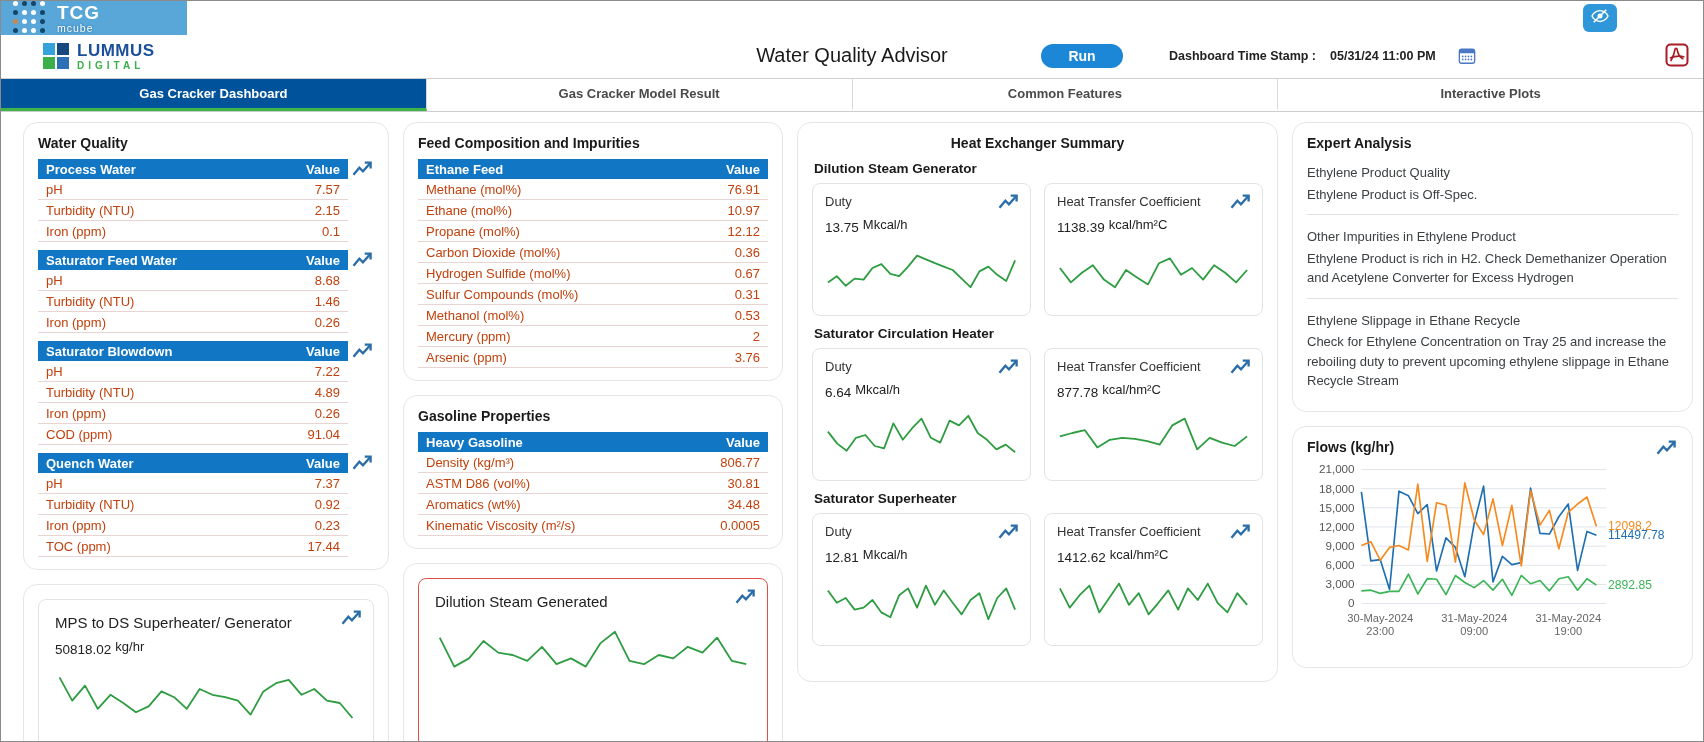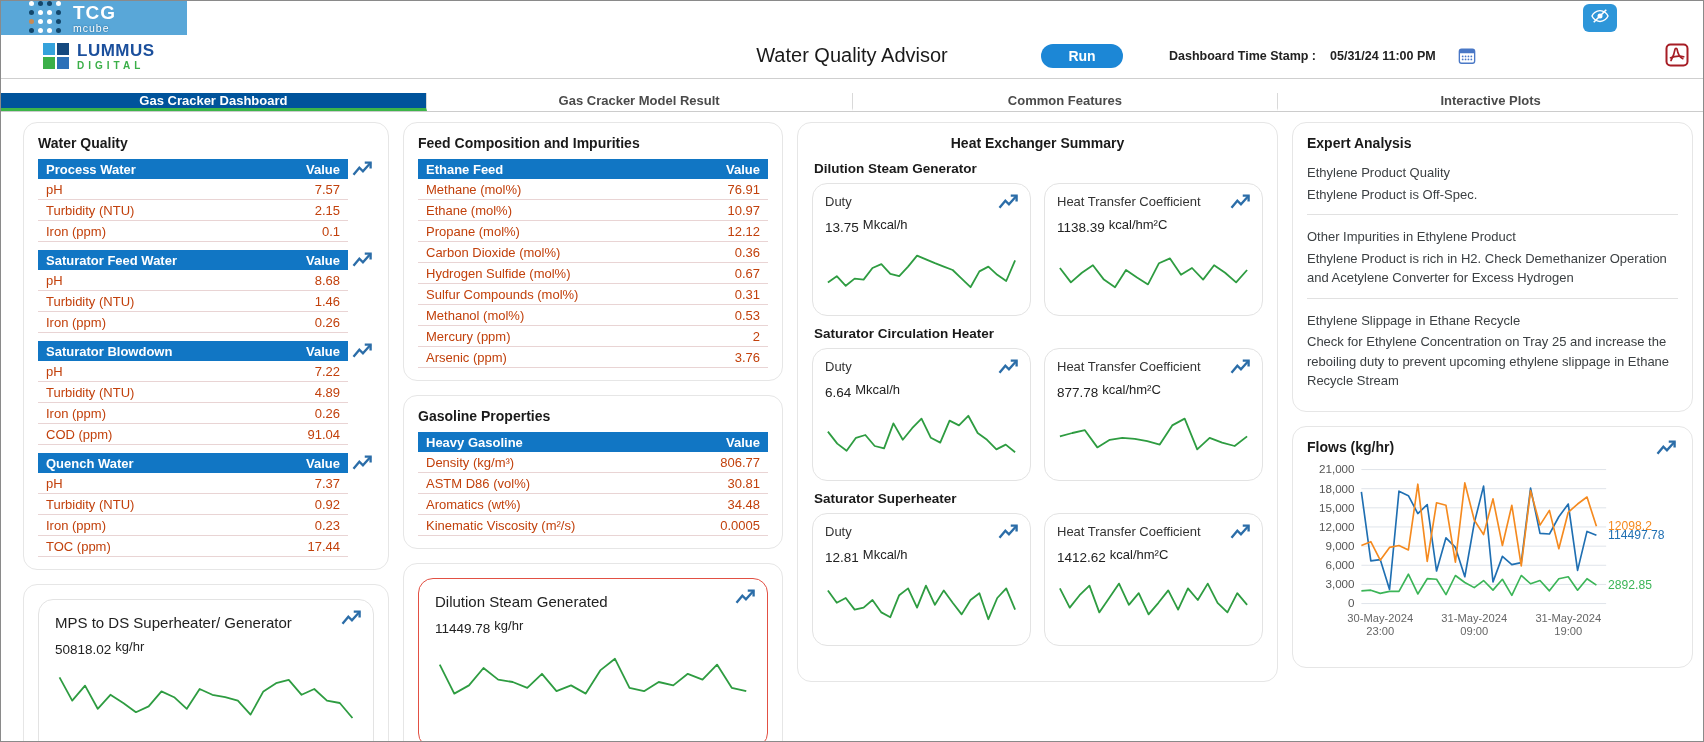--- a/index.html
+++ b/index.html
@@ -2,21 +2,21 @@
 <html><head>
 <meta charset="utf-8">
 <style>
   * { box-sizing: border-box; margin: 0; padding: 0; }
   html,body { width:1704px; height:742px; overflow:hidden; }
   body { font-family:"Liberation Sans", sans-serif; background:#fff; border:1px solid #8a8a8a; }
 
   
   .topbar { height:34px; background:#fff; position:relative; }
   .tcg-block { position:absolute; left:0; top:0; width:186px; height:34px; background:#59A7D8;
-               display:flex; align-items:center; padding-left:28px; gap:10px; }
+               display:flex; align-items:center; padding-left:12px; gap:10px; }
   .tcg-dots { display:grid; grid-template-columns:repeat(4,7px); grid-auto-rows:7px; gap:2px; }
   .tcg-dots i { width:5px; height:5px; border-radius:50%; display:block; }
   .tcg-text { display:flex; flex-direction:column; line-height:1; }
   .tcg-main { color:#fff; font-weight:800; font-size:19px; letter-spacing:1px; }
   .tcg-sub  { color:#fff; font-size:10.5px; letter-spacing:1px; margin-top:1px; text-shadow:0 0 2px #145a8a; }
   .eye-btn { position:absolute; right:86px; top:3px; width:34px; height:28px; background:#2E96D9;
              border-radius:6px; display:flex; align-items:center; justify-content:center; cursor:pointer; }
 
   
   .logobar { height:44px; border-bottom:1px solid #cfcfcf; position:relative; background:#fff; }
@@ -29,21 +29,21 @@
   .app-title { position:absolute; left:0; right:0; text-align:center; top:9px; font-size:20px; font-weight:500; color:#1a1a1a; }
   .run-btn { position:absolute; left:1040px; top:9px; width:82px; height:24px; background:#1C87D6; color:#fff;
              border:none; border-radius:12px; font-weight:700; font-size:14px; cursor:pointer; font-family:inherit; }
   .ts-wrap { position:absolute; left:1168px; top:12px; display:flex; align-items:center; gap:14px; }
   .ts-label { font-size:12.5px; font-weight:700; color:#222; }
   .ts-value { font-size:12.5px; font-weight:600; color:#222; }
   .cal-icon { margin-left:8px; cursor:pointer; display:inline-flex; }
   .pdf-icon { position:absolute; right:14px; top:8px; cursor:pointer; }
 
   
-  .tabbar { height:33px; display:flex; border-bottom:1px solid #cccccc; background:#fff;align-items:flex-end; }
+  .tabbar { height:33px; display:flex; border-bottom:1px solid #cccccc; background:#fff; }
   .tab { flex:1 1 0; display:flex; align-items:center; justify-content:center; font-size:13px; font-weight:700;
          color:#4a4a4a; border-right:1px solid #d9d9d9; border-bottom:3px solid transparent; cursor:pointer; }
   .tab:last-child { border-right:none; }
   .tab.active { background:#00539B; color:#fff; border-bottom:3px solid #3DB549; }
 
   
   .main { display:flex; gap:14px; padding:10px 10px 0 22px; height:631px; overflow:hidden; }
   .col1 { width:366px; flex:none; }
   .col2 { width:380px; flex:none; }
   .col3 { width:481px; flex:none; }
@@ -59,21 +59,21 @@
   table.vtable th { background:#1176C4; color:#fff; font-weight:700; padding:2.5px 8px; font-size:13px; }
   table.vtable th.thname { text-align:left; width:58%; }
   table.vtable th.thval { text-align:right; }
   table.vtable td { padding:2.5px 8px; border-bottom:1px solid #e9d4d4; color:#c2410c; }
   table.vtable td.cval { text-align:right; }
   .mt8 { margin-top:8px; }
 
   
   .hx-sub { font-size:13.5px; font-weight:700; color:#1a1a1a; margin:10px 0 7px 2px; }
   .hx-row { display:flex; gap:13px; }
-  .kcard { position:relative; border:1px solid #e3e3e3; border-radius:15px; padding:10px 12px 6px; background:#fff; }
+  .kcard { position:relative; border:1px solid #e3e3e3; border-radius:8px; padding:10px 12px 6px; background:#fff; }
   .kcard.hx { width:220px; height:133px; }
   .kcard .klabel { font-size:13px; color:#333; padding-right:26px; }
   .kcard .trend-icon { position:absolute; top:9px; right:10px; }
   .kcard .kval { margin-top:9px; }
   .kcard .knum { font-size:13.5px; color:#222; }
   .kcard .kunit { font-size:13px; color:#222; margin-left:4px; position:relative; top:-3px; }
   .kcard svg.spark { display:block; width:100%; margin-top:5px; }
 
   
   .kcard.flow { width:100%; height:170px; padding:14px 16px 6px; }
@@ -411,21 +411,20 @@
     </div>
     <div class="panel outer-flow">
       <div class="kcard flow alert">
           <div class="klabel">Dilution Steam Generated</div>
           <span class="trend-icon">
             <svg viewBox="0 0 24 20" width="23" height="18">
               <polyline points="2,16.5 8.5,8.5 12.5,12.5 21,3" fill="none" stroke="#2B6DA8" stroke-width="2.6"></polyline>
               <polyline points="14.5,3 21,3 21,9.5" fill="none" stroke="#2B6DA8" stroke-width="2.6"></polyline>
             </svg>
           </span>
-          <div class="kval"><span class="knum">11449.78</span><span class="kunit">kg/hr</span></div>
           <svg class="spark" viewBox="0 0 200 66" height="66" preserveAspectRatio="none">
             <polyline points="3.0,22.6 12.2,51.6 21.5,43.4 30.7,26.0 40.0,37.6 49.2,40.0 58.4,45.8 67.7,31.8 76.9,49.2 86.1,43.4 95.4,51.6 104.6,28.4 113.9,16.8 123.1,45.8 132.3,49.2 141.6,40.0 150.8,43.4 160.0,31.8 169.3,37.6 178.5,22.6 187.8,45.8 197.0,49.2" fill="none" stroke="#2E9C41" stroke-width="1.8" stroke-linejoin="round" vector-effect="non-scaling-stroke"></polyline>
           </svg>
         </div>
     </div>
   </div>
 
   <div class="col3">
     <div class="panel" style="height:560px;">
       <div class="panel-title center">Heat Exchanger Summary</div>

